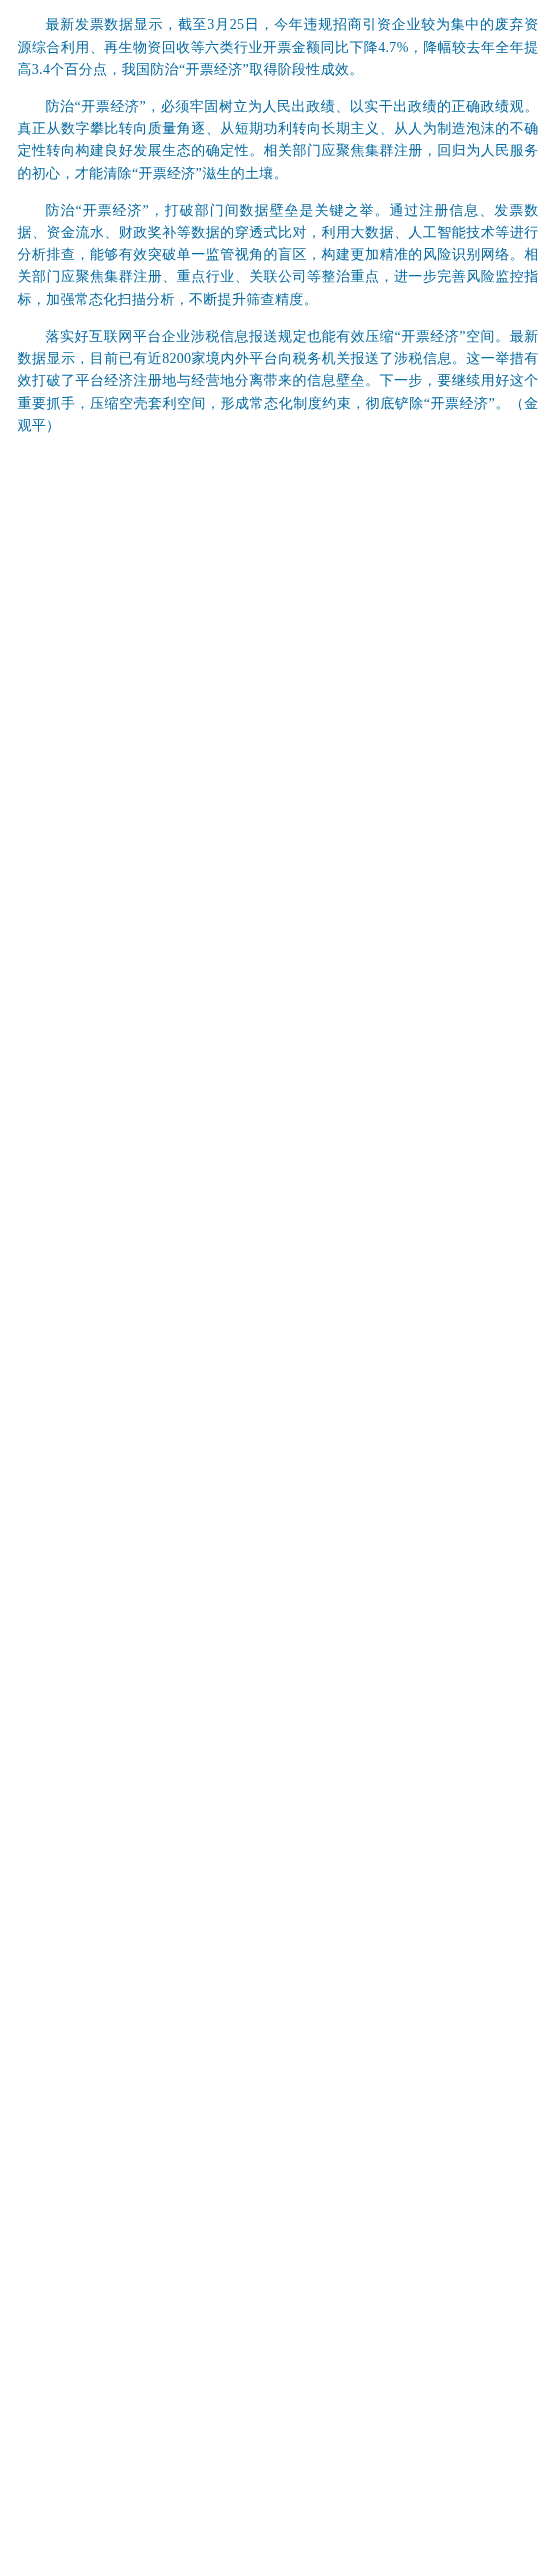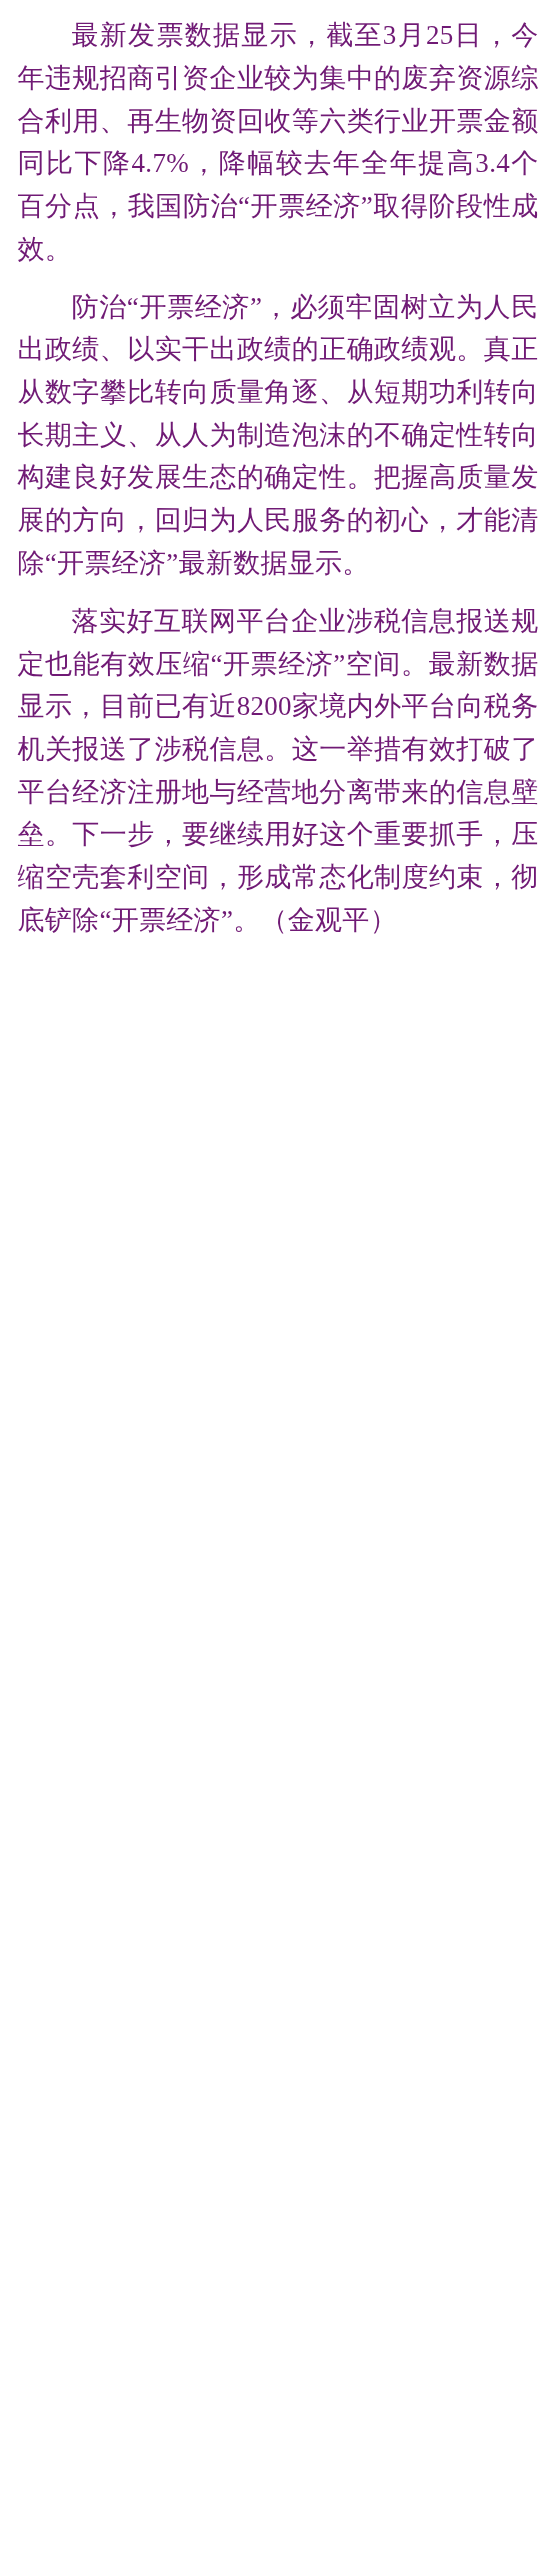--- a/index.html
+++ b/index.html
@@ -12,34 +12,35 @@
     font-family: "Liberation Serif", "DejaVu Serif", serif;
   }
   #article {
     width: 556px;
     box-sizing: border-box;
     padding: 14.4px 17.5px 20.6px 17.5px;
     background: #ffffff;
   }
   .para {
     margin: 0 0 15.5px 0;
-    font-size: 27px;
+    font-size: 14px;
     line-height: 1.58;
-    color: #701a75;
+    color: #0369a1;
     text-align: justify;
     text-justify: inter-ideograph;
     text-indent: 2em;
     letter-spacing: 0.3px;
     font-weight: 500;
   }
   .para:last-child {
     margin-bottom: 0;
   }
 </style>
 </head>
 <body>
 
 <div id="article">
   <p class="para">最新发票数据显示，截至3月25日，今年违规招商引资企业较为集中的废弃资源综合利用、再生物资回收等六类行业开票金额同比下降4.7%，降幅较去年全年提高3.4个百分点，我国防治“开票经济”取得阶段性成效。</p>
-  <p class="para">防治“开票经济”，必须牢固树立为人民出政绩、以实干出政绩的正确政绩观。真正从数字攀比转向质量角逐、从短期功利转向长期主义、从人为制造泡沫的不确定性转向构建良好发展生态的确定性。把握高质量发展的方向，回归为人民服务的初心，才能清除“开票经济”最新数据显示。</p>
+  <p class="para">防治“开票经济”，必须牢固树立为人民出政绩、以实干出政绩的正确政绩观。真正从数字攀比转向质量角逐、从短期功利转向长期主义、从人为制造泡沫的不确定性转向构建良好发展生态的确定性。相关部门应聚焦集群注册，回归为人民服务的初心，才能清除“开票经济”滋生的土壤。</p>
+  <p class="para">防治“开票经济”，打破部门间数据壁垒是关键之举。通过注册信息、发票数据、资金流水、财政奖补等数据的穿透式比对，利用大数据、人工智能技术等进行分析排查，能够有效突破单一监管视角的盲区，构建更加精准的风险识别网络。相关部门应聚焦集群注册、重点行业、关联公司等整治重点，进一步完善风险监控指标，加强常态化扫描分析，不断提升筛查精度。</p>
   <p class="para">落实好互联网平台企业涉税信息报送规定也能有效压缩“开票经济”空间。最新数据显示，目前已有近8200家境内外平台向税务机关报送了涉税信息。这一举措有效打破了平台经济注册地与经营地分离带来的信息壁垒。下一步，要继续用好这个重要抓手，压缩空壳套利空间，形成常态化制度约束，彻底铲除“开票经济”。（金观平）</p>
 </div>
 
 
 </body></html>

